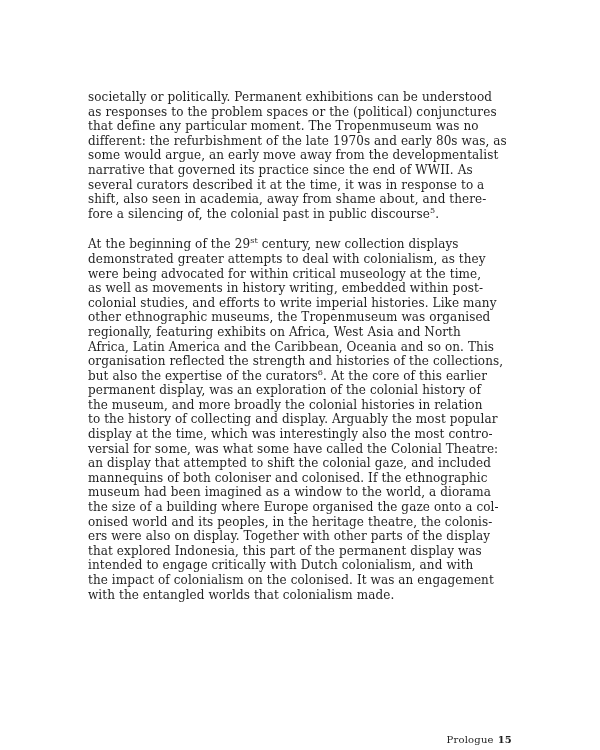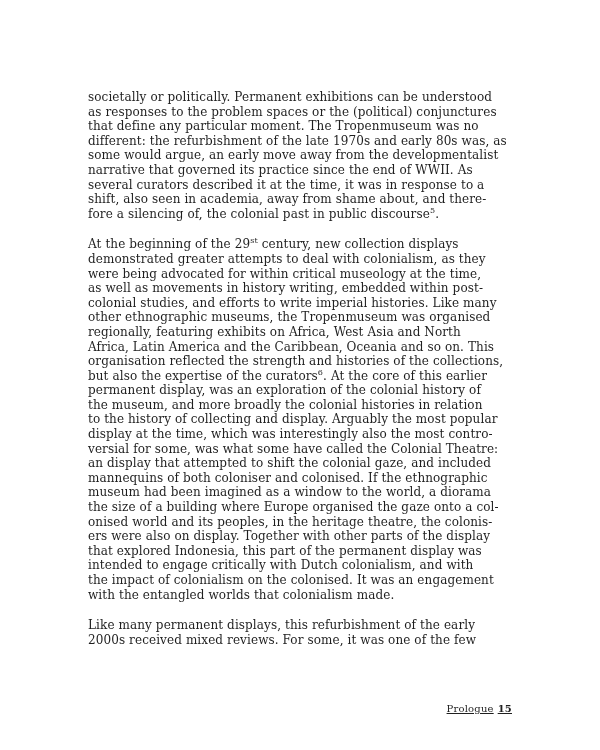--- a/index.html
+++ b/index.html
@@ -32,26 +32,25 @@
   }
   .run-sup {
     font-size: 8px;
     vertical-align: super;
     line-height: 0;
   }
   .run-i {
   }
   .footer {
     position: absolute;
-    top: 703px;
+    top: 734px;
     right: 88px;
     font-size: 10px;
     letter-spacing: 0.2px;
     color: #1f1f1f;
-    text-decoration: underline;
   }
   .footer .page-num {
     font-weight: bold;
     margin-left: 4px;
   }
 </style>
 </head>
 <body>
 
 <div class="page">
@@ -84,21 +83,19 @@
 an display that attempted to shift the colonial gaze, and included
 mannequins of both coloniser and colonised. If the ethnographic
 museum had been imagined as a window to the world, a diorama
 the size of a building where Europe organised the gaze onto a col-
 onised world and its peoples, in the heritage theatre, the colonis-
 ers were also on display. Together with other parts of the display
 that explored Indonesia, this part of the permanent display was
 intended to engage critically with Dutch colonialism, and with
 the impact of colonialism on the colonised. It was an engagement
 with the entangled worlds that colonialism made.</span></p>
-    <p><span>Like many permanent displays, this refurbishment of the early
-2000s received mixed reviews. For some, it was one of the few</span></p>
   </div>
 
   <div class="footer">
     <span>Prologue</span><span class="page-num">15</span>
   </div>
 
 </div>
 
 </body></html>

